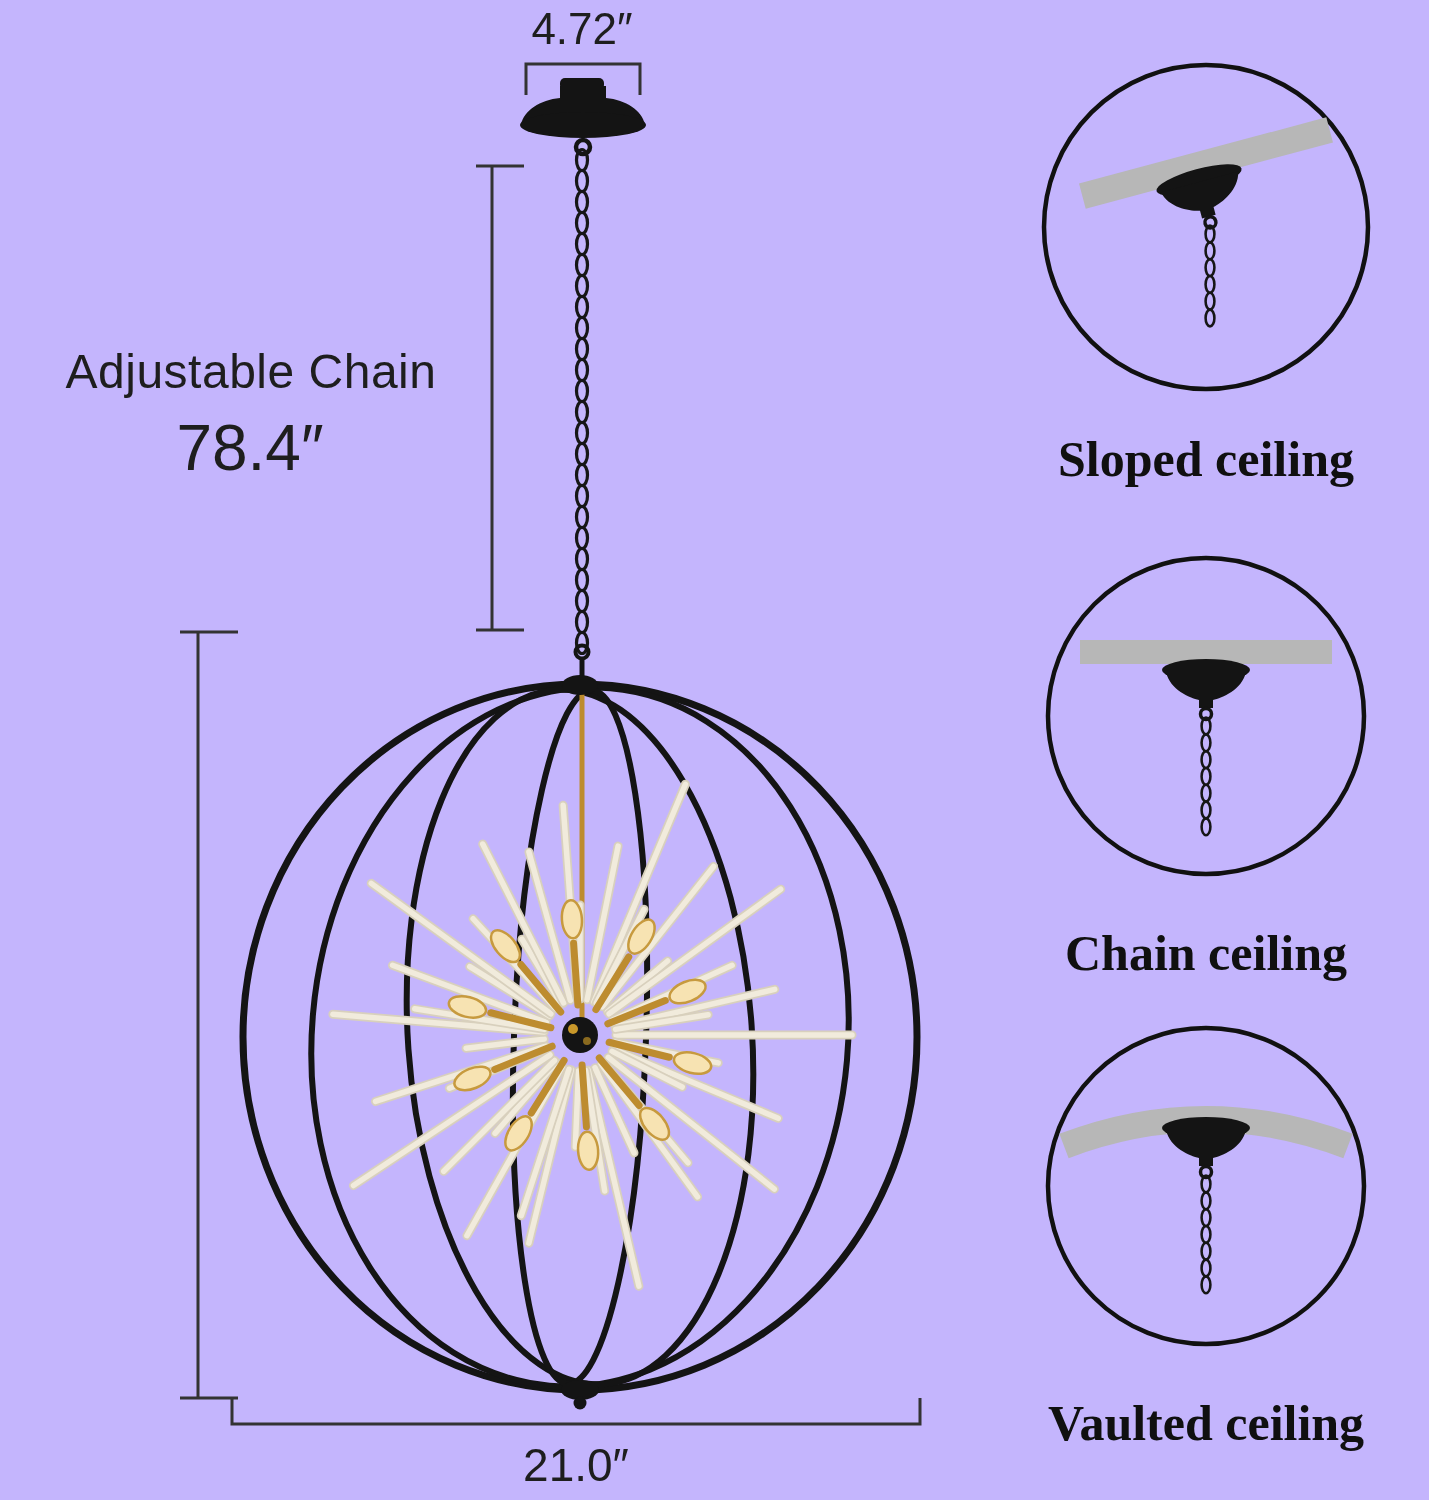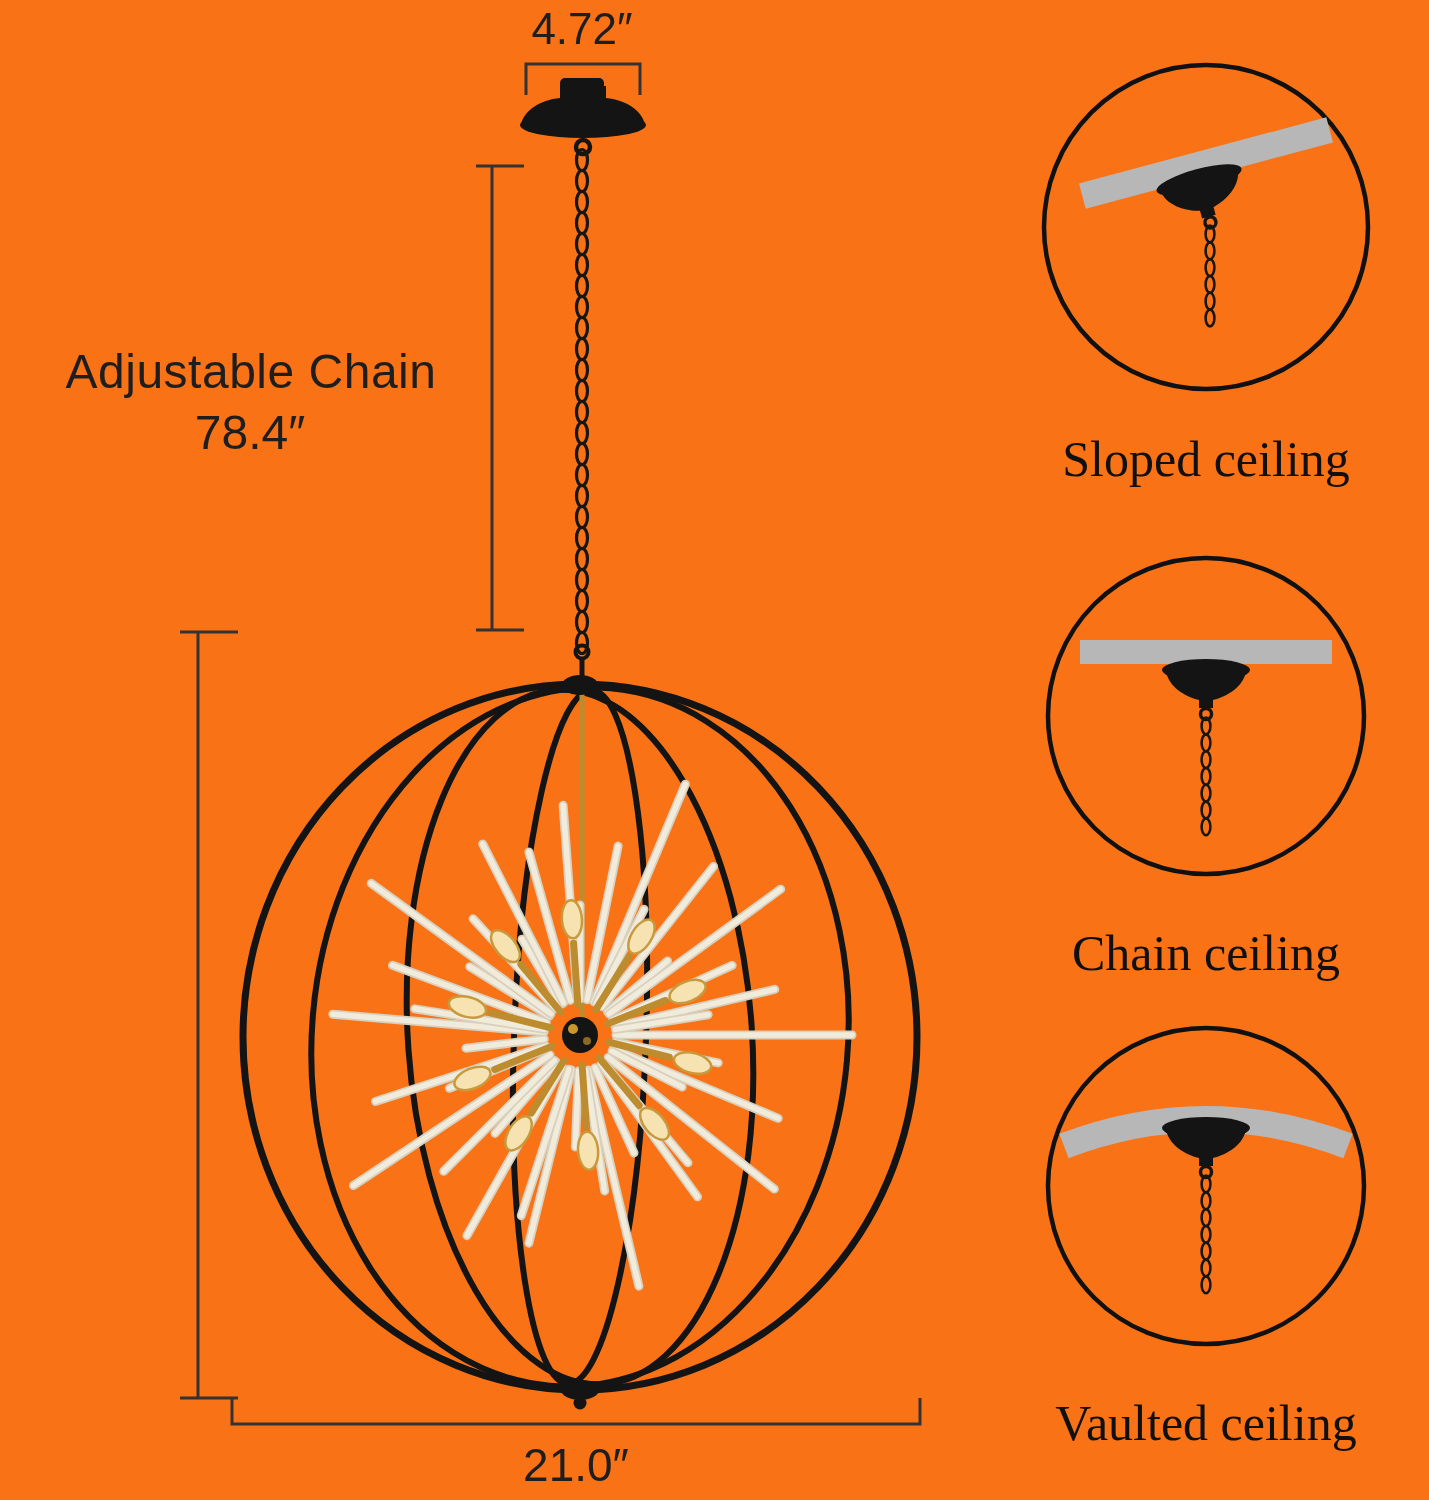--- a/index.html
+++ b/index.html
@@ -1,28 +1,28 @@
 <!DOCTYPE html>
 <html><head>
 <meta charset="utf-8">
 <style>
   *{margin:0;padding:0;box-sizing:border-box}
   html,body{background:#ffffff}
   body{font-family:"Liberation Sans",sans-serif;color:#1c1c1c}
-  .canvas{position:relative;width:1429px;height:1500px;background:#f97316;overflow:hidden}
+  .canvas{position:relative;width:1429px;height:1500px;background:#c4b5fd;overflow:hidden}
   .canvas>svg{position:absolute;left:0;top:0}
   .dim{position:absolute;color:#1e1e1e;white-space:nowrap}
   .t-canopy{left:462px;top:4px;width:240px;text-align:center;font-size:44px}
   .chain-block{left:30px;top:344px;width:442px;text-align:center}
   .chain-block .cl1{font-size:48px;letter-spacing:.5px}
-  .chain-block .cl2{font-size:48px;margin-top:6px;padding-right:2px}
+  .chain-block .cl2{font-size:64px;margin-top:12px;padding-right:2px}
   .t-height{left:0;top:994px;width:184px;text-align:center;font-size:46px}
   .t-width{left:456px;top:1438px;width:240px;text-align:center;font-size:46px}
   .mount-label{position:absolute;left:986px;width:440px;text-align:center;
-    font-family:"Liberation Serif",serif;font-weight:400;font-size:50px;color:#101010;white-space:nowrap}
+    font-family:"Liberation Serif",serif;font-weight:700;font-size:50px;color:#101010;white-space:nowrap}
   .m1{top:430px}.m2{top:924px}.m3{top:1394px}
 </style>
 </head>
 <body>
 
 <div class="canvas">
 
   <svg width="1429" height="1500" viewBox="0 0 1429 1500">
     <defs>
       <g id="mini-canopy">

